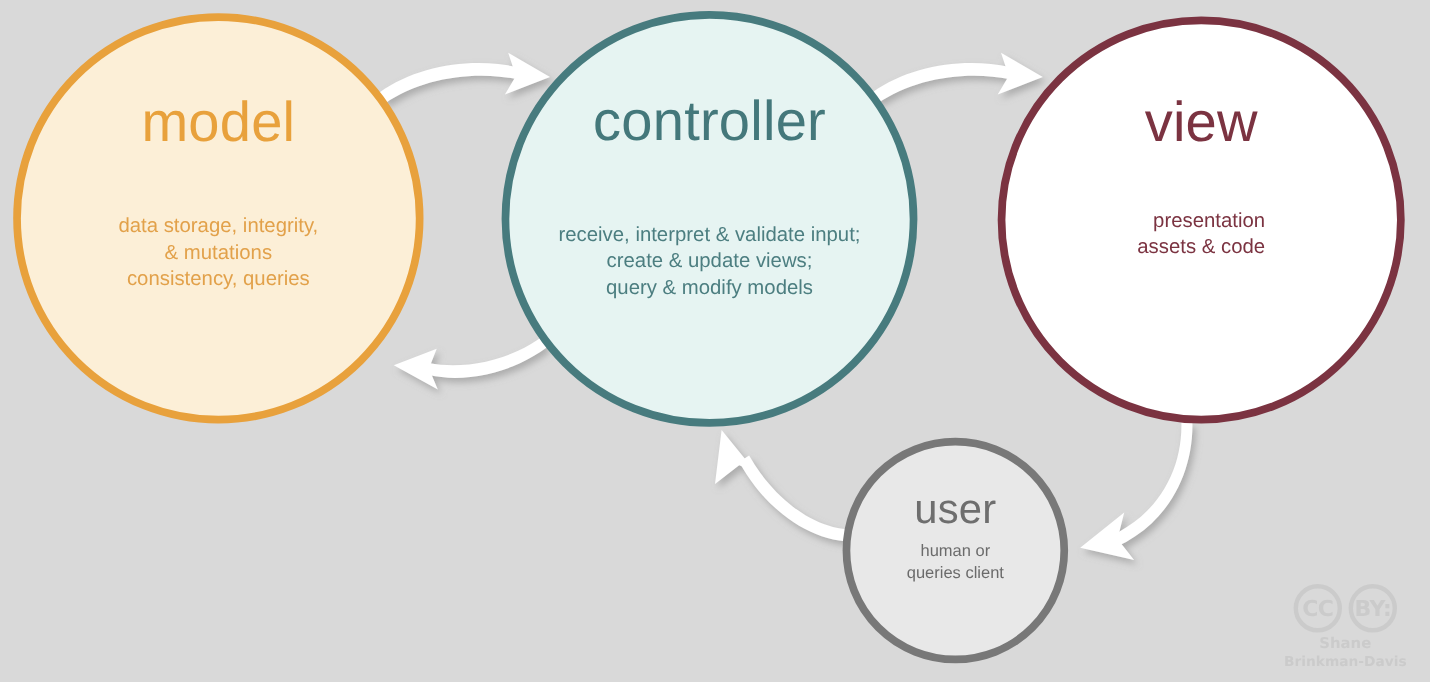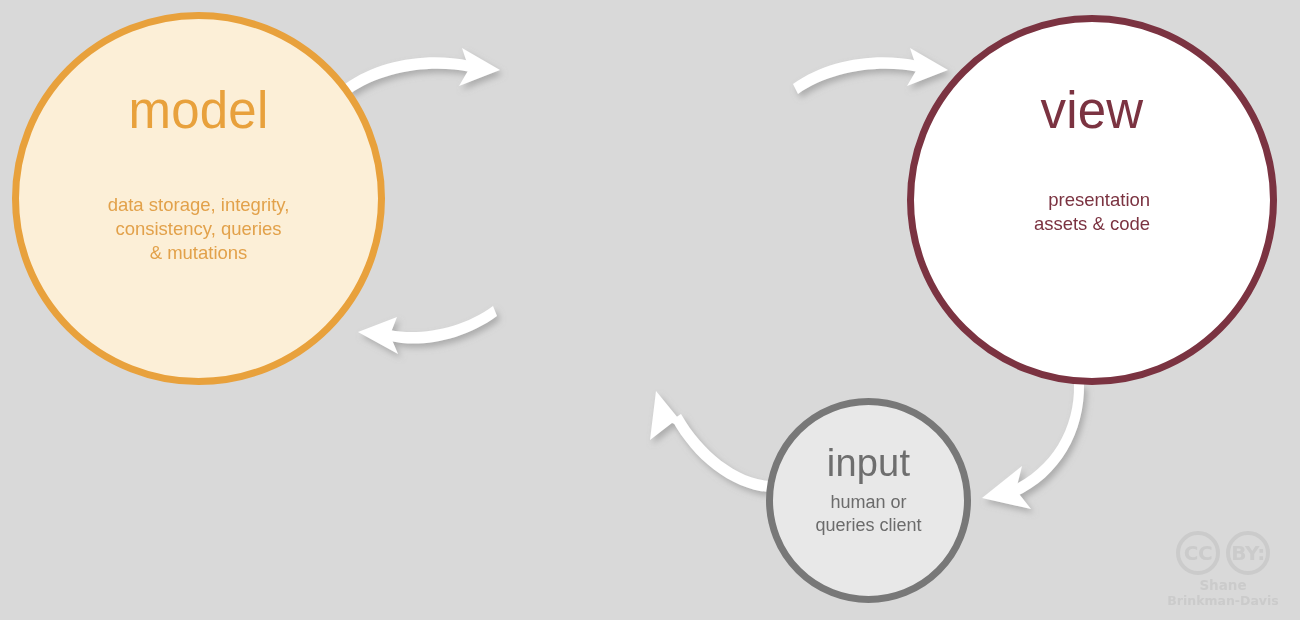--- a/index.html
+++ b/index.html
@@ -96,21 +96,21 @@
     background: #e8e8e8;
     border: 7px solid #787878;
   }
   #node-user .node-title {
     color: #6e6e6e;
     font-size: 38px;
     margin-top: 37px;
   }
   #node-user .node-desc {
     color: #6b6b6b;
-    font-size: 18px;
+    font-size: 15px;
     margin-top: 6px;
   }
 
   
   #arrows {
     position: absolute;
     left: 0; top: 0;
     width: 1300px; height: 620px;
     pointer-events: none;
   }
@@ -207,36 +207,44 @@
                  C 702 451, 737 479, 770 481 Z"></path>
         <path d="M 687 429 L 656 391 L 650 440 L 672 423 Z"></path>
       </g>
     </g>
   </svg>
 
   <div class="node" id="node-model">
     <div class="node-title">model</div>
     <div class="node-desc">
       <div>data storage, integrity,</div>
+      <div>&amp; mutations</div>
       <div>consistency, queries</div>
-      <div>&amp; mutations</div>
-    </div>
-  </div>
-
+    </div>
+  </div>
+
+  <div class="node" id="node-controller">
+    <div class="node-title">controller</div>
+    <div class="node-desc">
+      <div>receive, interpret &amp; validate input;</div>
+      <div>create &amp; update views;</div>
+      <div>query &amp; modify models</div>
+    </div>
+  </div>
 
   <div class="node" id="node-view">
     <div class="node-title">view</div>
     <div class="node-desc">
       <div>presentation</div>
       <div>assets &amp; code</div>
     </div>
   </div>
 
   <div class="node" id="node-user">
-    <div class="node-title">input</div>
+    <div class="node-title">user</div>
     <div class="node-desc">
       <div>human or</div>
       <div>queries client</div>
     </div>
   </div>
 
   <div id="cc-watermark">
     <div id="cc-badges">
       <div class="cc-badge">CC</div>
       <div class="cc-badge">BY:</div>

